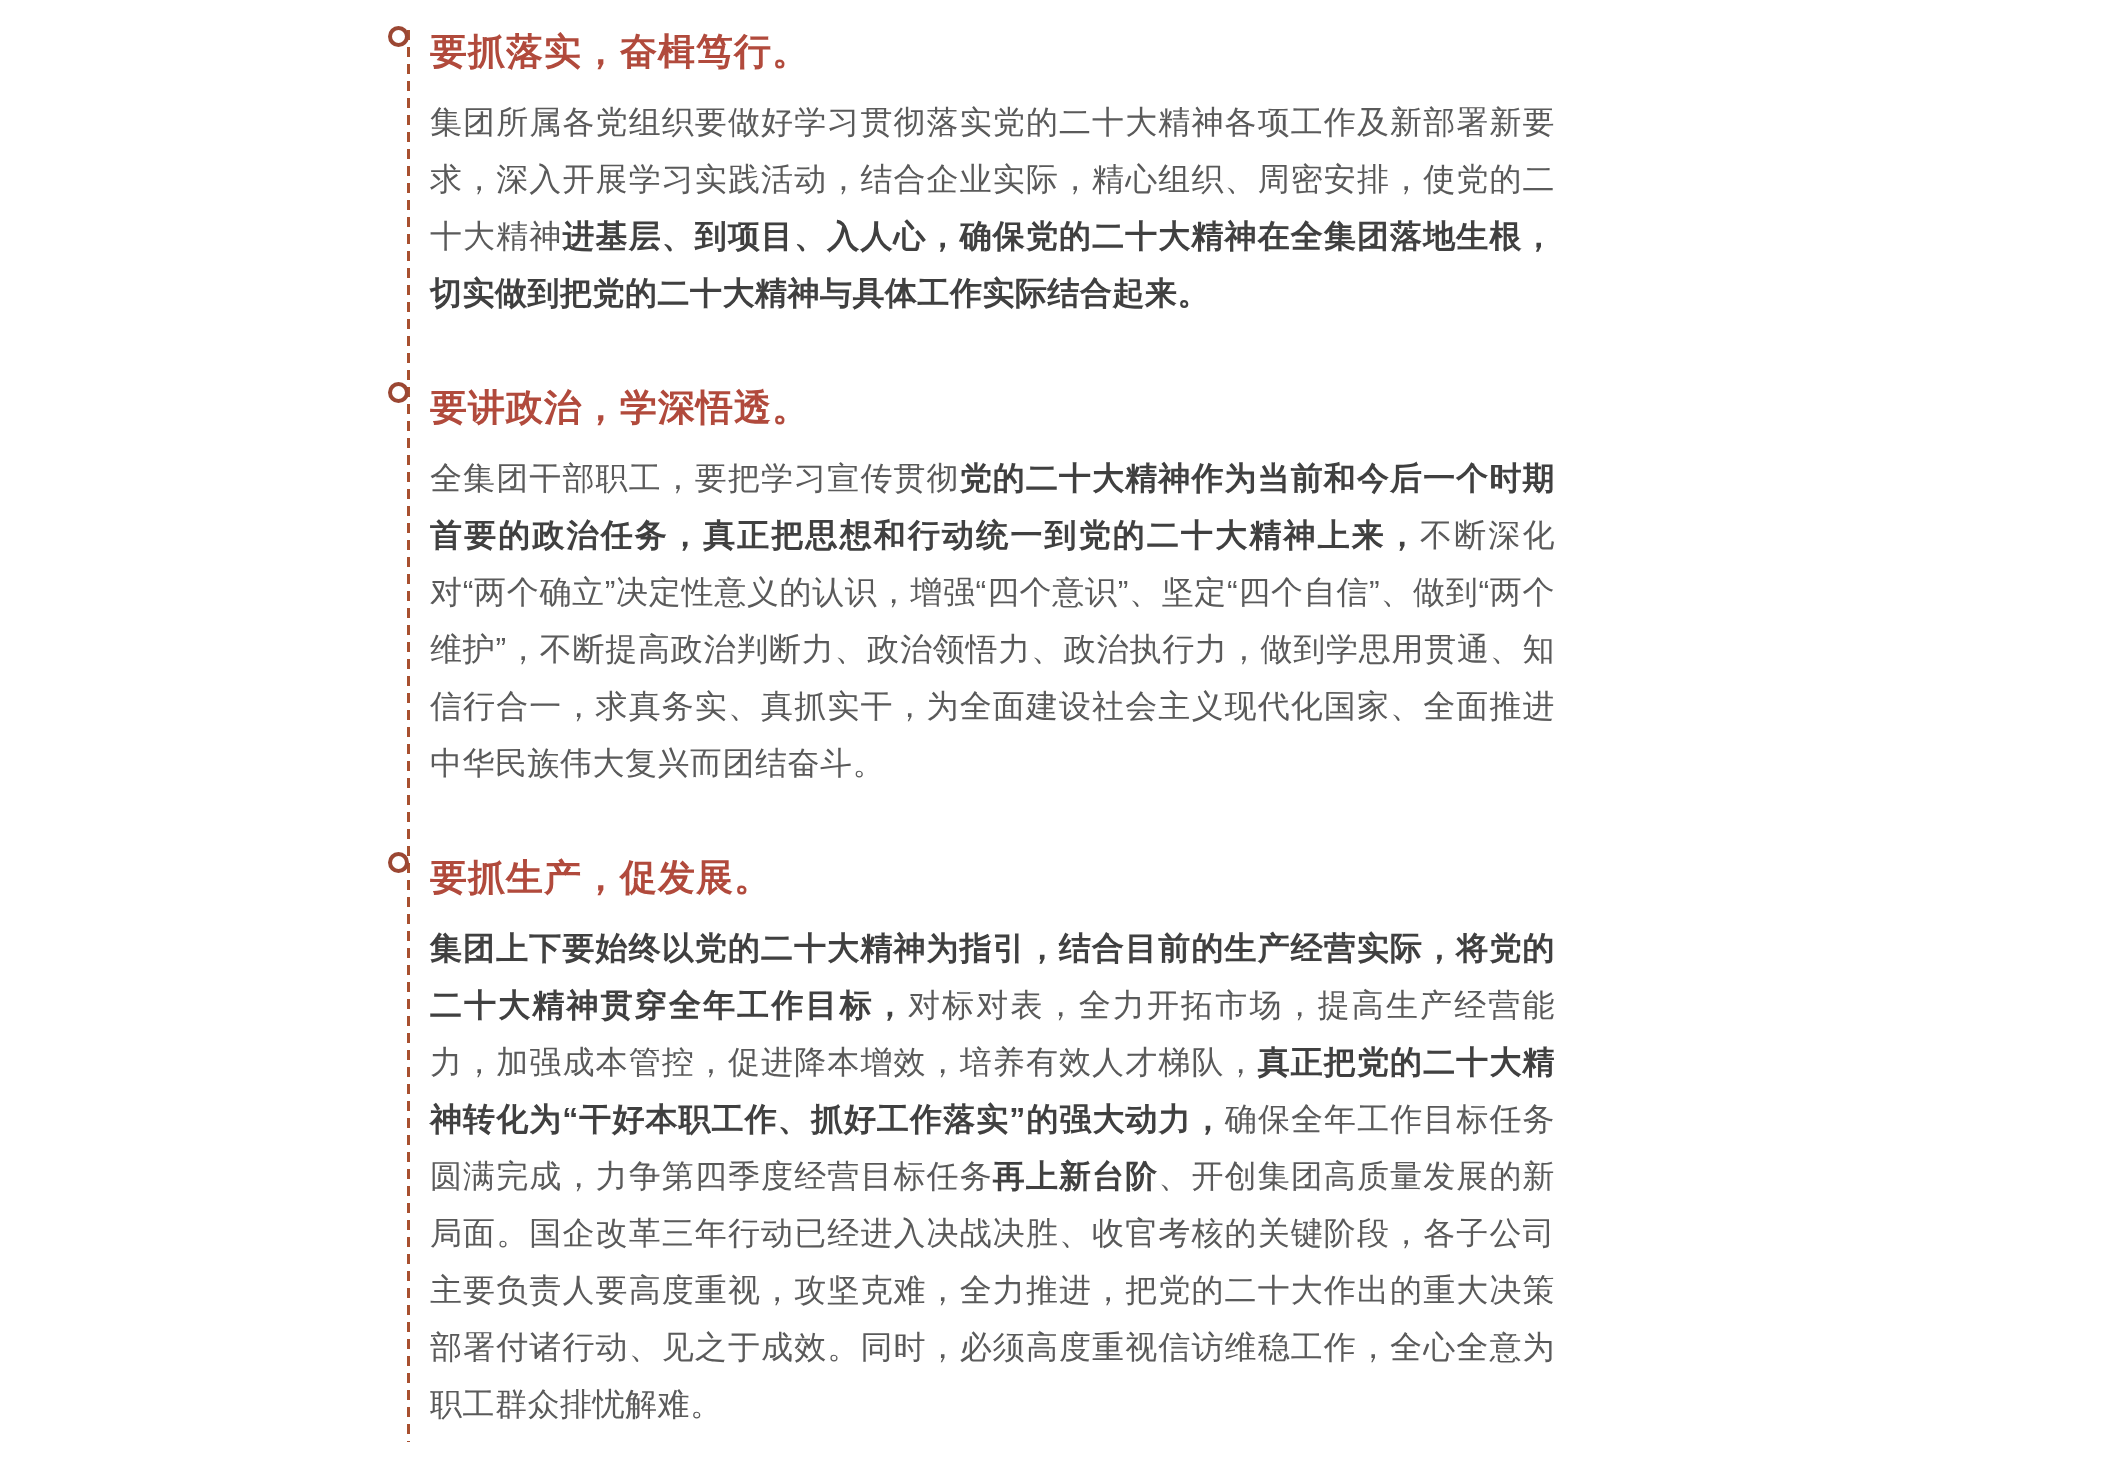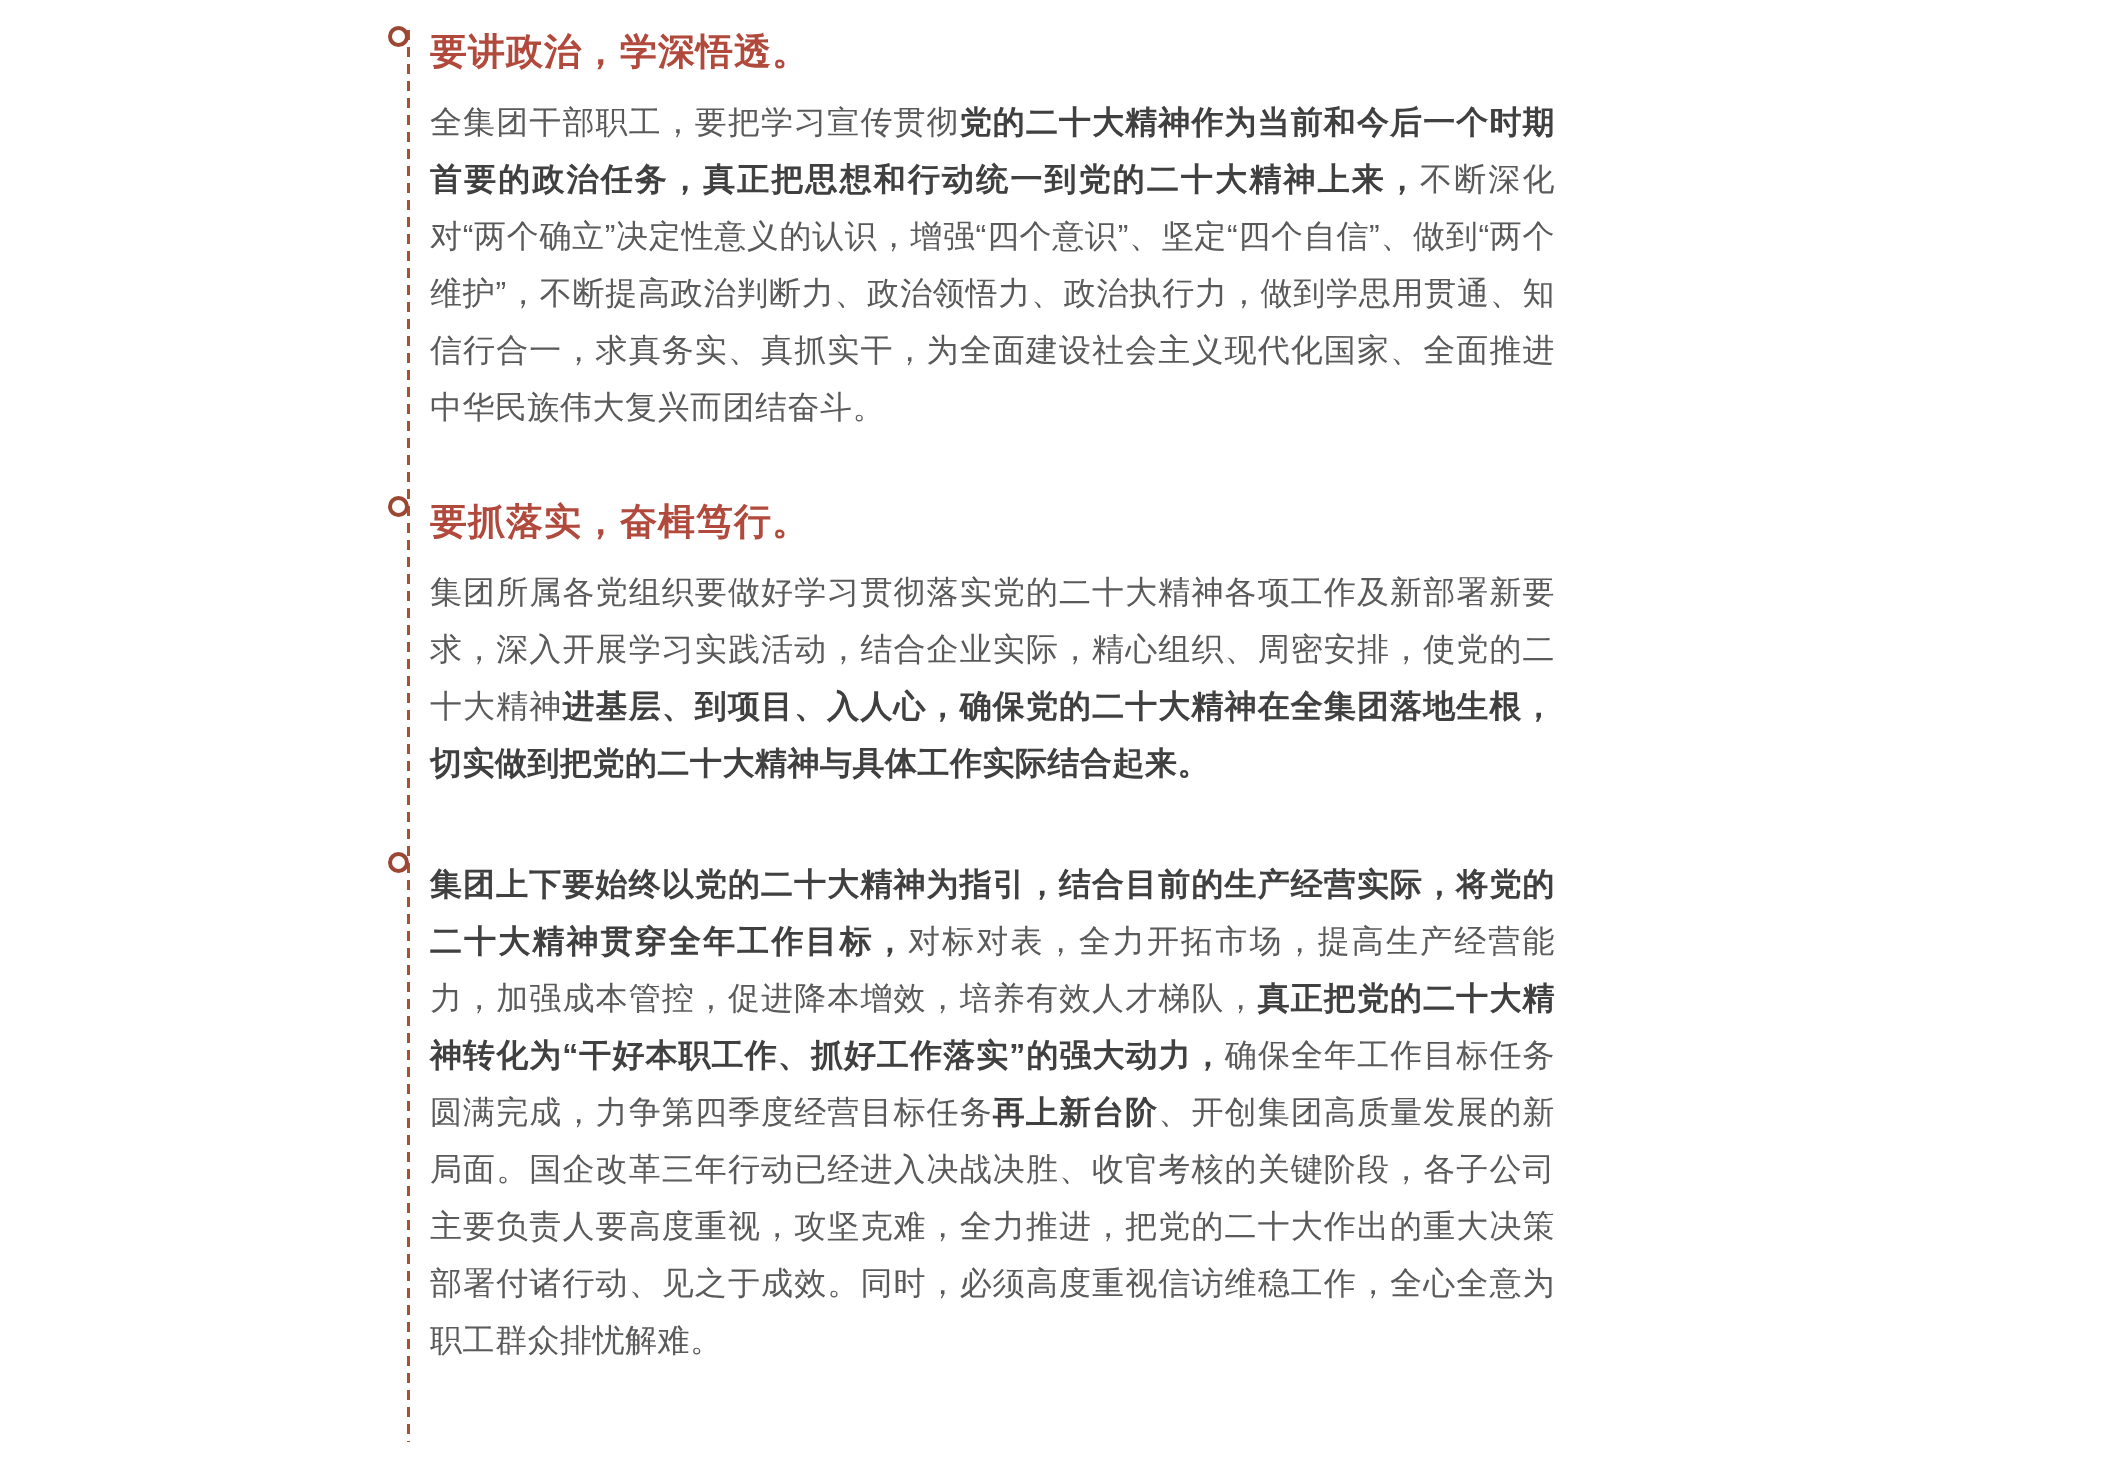--- a/index.html
+++ b/index.html
@@ -72,28 +72,29 @@
   }
 </style>
 </head>
 <body>
 
 <div class="article">
   <div class="rule"></div>
   <div class="sections">
   <section class="section">
     <span class="bullet"></span>
+    <h2 class="heading">要抓落实，奋楫笃行。</h2>
+    <p class="para"><span class="run">集团所属各党组织要做好学习贯彻落实党的二十大精神各项工作及新部署新要求，深入开展学习实践活动，结合企业实际，精心组织、周密安排，使党的二十大精神</span><span class="run bold">进基层、到项目、入人心，确保党的二十大精神在全集团落地生根，切实做到把党的二十大精神与具体工作实际结合起来。</span></p>
+  </section>
+
+  <section class="section">
+    <span class="bullet"></span>
     <h2 class="heading">要讲政治，学深悟透。</h2>
     <p class="para"><span class="run">全集团干部职工，要把学习宣传贯彻</span><span class="run bold">党的二十大精神作为当前和今后一个时期首要的政治任务，真正把思想和行动统一到党的二十大精神上来，</span><span class="run">不断深化对“两个确立”决定性意义的认识，增强“四个意识”、坚定“四个自信”、做到“两个维护”，不断提高政治判断力、政治领悟力、政治执行力，做到学思用贯通、知信行合一，求真务实、真抓实干，为全面建设社会主义现代化国家、全面推进中华民族伟大复兴而团结奋斗。</span></p>
   </section>
 
   <section class="section">
     <span class="bullet"></span>
-    <h2 class="heading">要抓落实，奋楫笃行。</h2>
-    <p class="para"><span class="run">集团所属各党组织要做好学习贯彻落实党的二十大精神各项工作及新部署新要求，深入开展学习实践活动，结合企业实际，精心组织、周密安排，使党的二十大精神</span><span class="run bold">进基层、到项目、入人心，确保党的二十大精神在全集团落地生根，切实做到把党的二十大精神与具体工作实际结合起来。</span></p>
-  </section>
-
-  <section class="section">
-    <span class="bullet"></span>
+    <h2 class="heading">要抓生产，促发展。</h2>
     <p class="para"><span class="run bold">集团上下要始终以党的二十大精神为指引，结合目前的生产经营实际，将党的二十大精神贯穿全年工作目标，</span><span class="run">对标对表，全力开拓市场，提高生产经营能力，加强成本管控，促进降本增效，培养有效人才梯队，</span><span class="run bold">真正把党的二十大精神转化为“干好本职工作、抓好工作落实”的强大动力，</span><span class="run">确保全年工作目标任务圆满完成，力争第四季度经营目标任务</span><span class="run bold">再上新台阶</span><span class="run">、开创集团高质量发展的新局面。国企改革三年行动已经进入决战决胜、收官考核的关键阶段，各子公司主要负责人要高度重视，攻坚克难，全力推进，把党的二十大作出的重大决策部署付诸行动、见之于成效。同时，必须高度重视信访维稳工作，全心全意为职工群众排忧解难。</span></p>
   </section>
 </div>
 </div>
 
 </body></html>

